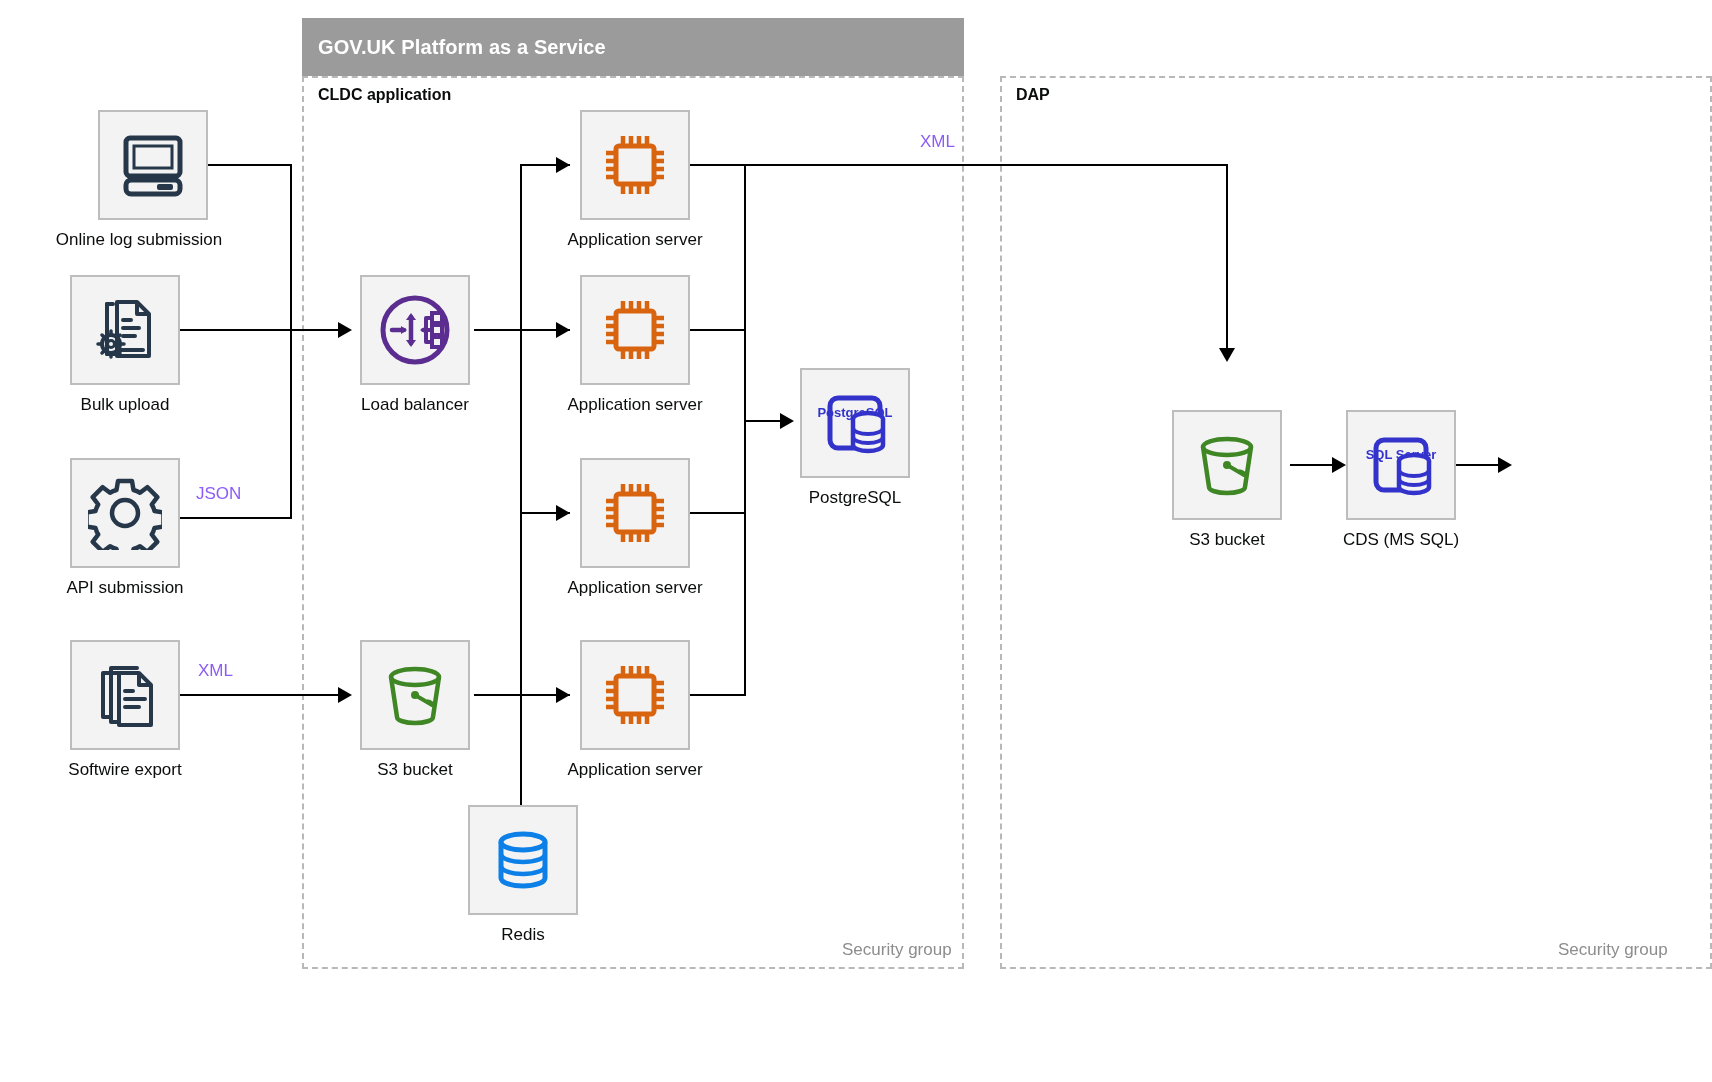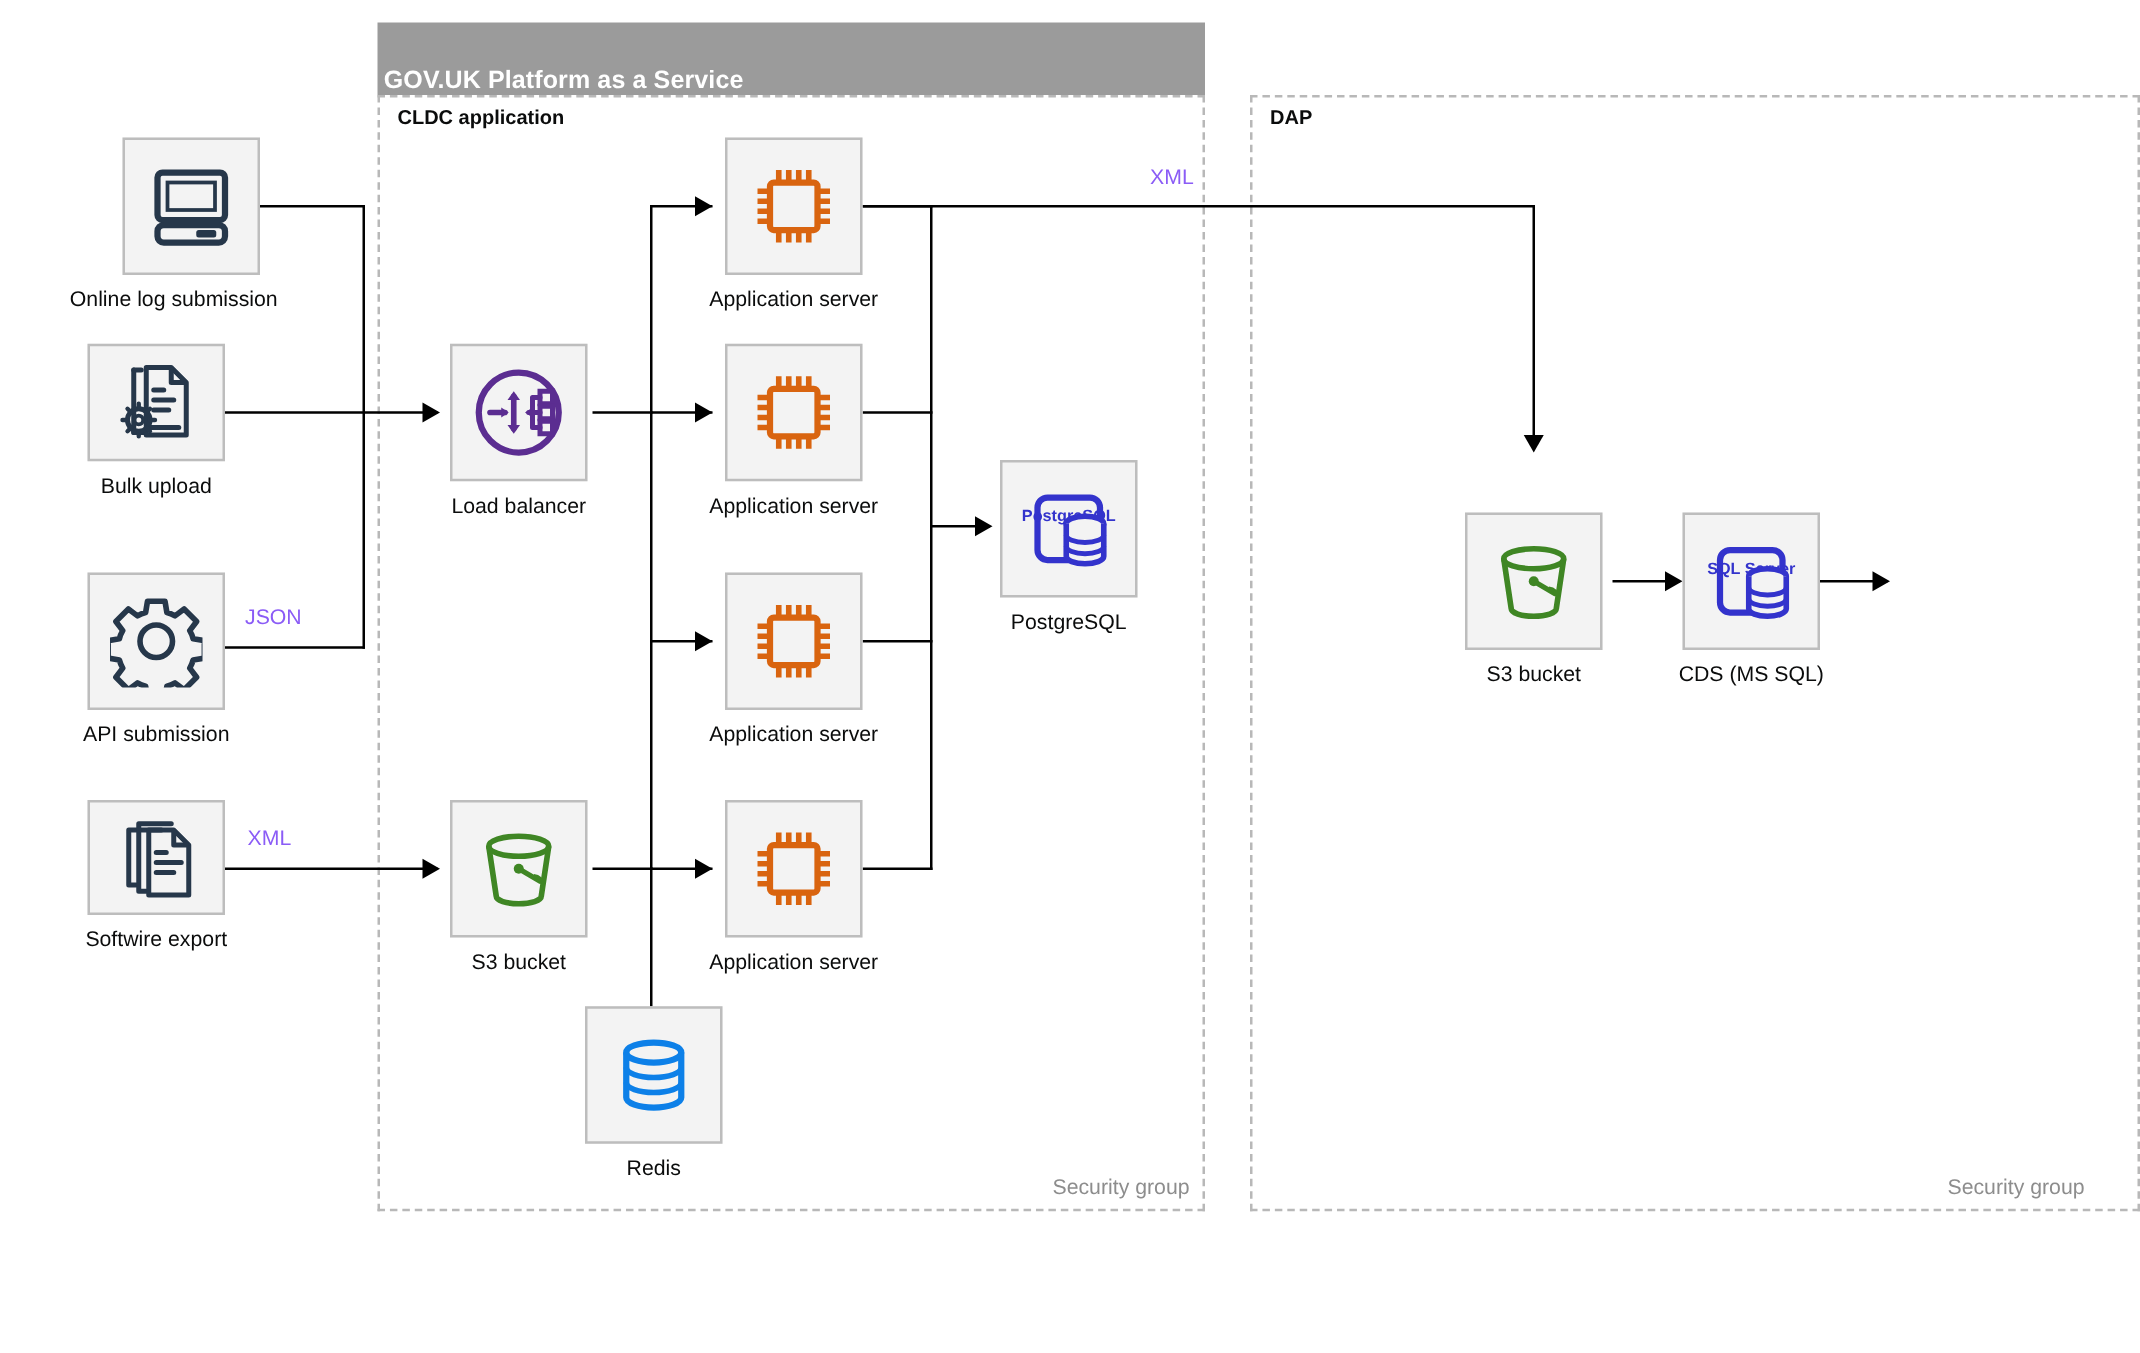--- a/index.html
+++ b/index.html
@@ -6,22 +6,22 @@
   body{
     font-family:"Liberation Sans", sans-serif;
     width:1712px;height:1082px;position:relative;overflow:hidden;
     color:#0b0c0c;
   }
   #stage{position:absolute;left:0;top:0;width:1712px;height:1082px;}
 
   
   .group-header{
     position:absolute;background:#9b9b9b;color:#ffffff;
-    font-weight:bold;font-size:20px;display:flex;align-items:flex-end;
-    padding-left:5px;box-sizing:border-box;letter-spacing:.1px;
+    font-weight:bold;font-size:20px;display:flex;align-items:center;
+    padding-left:16px;box-sizing:border-box;letter-spacing:.1px;
   }
   .dashed-region{
     position:absolute;border:2px dashed #b8b8b8;box-sizing:border-box;
     background:transparent;
   }
   .region-label{
     position:absolute;font-weight:bold;font-size:16px;color:#0b0c0c;
   }
   .security-label{
     position:absolute;font-size:17px;color:#8d8d8d;
@@ -130,21 +130,21 @@
       <svg width="72" height="72" viewBox="0 0 72 72">
         <rect x="9" y="9" width="54" height="38" rx="4" fill="none" stroke="#26374a" stroke-width="5"></rect>
         <rect x="17" y="17" width="38" height="22" fill="none" stroke="#26374a" stroke-width="3"></rect>
         <rect x="9" y="51" width="54" height="14" rx="5" fill="none" stroke="#26374a" stroke-width="5"></rect>
         <rect x="40" y="55" width="16" height="6" rx="2" fill="#26374a"></rect>
       </svg>
     </div>
     <div class="caption">Online log submission</div>
   </div>
 
-  <div class="node" style="left:70px;top:275px;width:110px;height:94px;">
+  <div class="node" style="left:70px;top:275px;width:110px;height:110px;">
     <div class="box">
       <svg width="72" height="72" viewBox="0 0 72 72">
         <path d="M18 10 L18 60" fill="none" stroke="#26374a" stroke-width="4" stroke-linecap="round"></path>
         <path d="M18 10 L24 10 M18 60 L26 60" fill="none" stroke="#26374a" stroke-width="4" stroke-linecap="round"></path>
         <path d="M28 8 H48 L60 20 V62 H28 Z" fill="none" stroke="#26374a" stroke-width="4" stroke-linejoin="round"></path>
         <path d="M48 8 V20 H60" fill="none" stroke="#26374a" stroke-width="4" stroke-linejoin="round"></path>
         <path d="M34 26 H42 M34 34 H50 M34 42 H46" stroke="#26374a" stroke-width="4" stroke-linecap="round"></path>
         <path d="M30 56 H54" stroke="#26374a" stroke-width="4" stroke-linecap="round"></path>
         <g transform="translate(22,50)">
           <circle cx="0" cy="0" r="9" fill="none" stroke="#26374a" stroke-width="4"></circle>
@@ -161,21 +161,21 @@
       <svg width="74" height="74" viewBox="0 0 74 74">
         <g transform="translate(37,37)">
           <path d="M-7 -32 h14 l1.5 9 a24 24 0 0 1 6.5 2.7 l7.3 -5.5 l10 10 l-5.5 7.3 a24 24 0 0 1 2.7 6.5 l9 1.5 v14 l-9 1.5 a24 24 0 0 1 -2.7 6.5 l5.5 7.3 l-10 10 l-7.3 -5.5 a24 24 0 0 1 -6.5 2.7 l-1.5 9 h-14 l-1.5 -9 a24 24 0 0 1 -6.5 -2.7 l-7.3 5.5 l-10 -10 l5.5 -7.3 a24 24 0 0 1 -2.7 -6.5 l-9 -1.5 v-14 l9 -1.5 a24 24 0 0 1 2.7 -6.5 l-5.5 -7.3 l10 -10 l7.3 5.5 a24 24 0 0 1 6.5 -2.7 Z" fill="none" stroke="#26374a" stroke-width="4.5" stroke-linejoin="round"></path>
           <circle cx="0" cy="0" r="13" fill="none" stroke="#26374a" stroke-width="4.5"></circle>
         </g>
       </svg>
     </div>
     <div class="caption">API submission</div>
   </div>
 
-  <div class="node" style="left:70px;top:640px;width:110px;height:92px;">
+  <div class="node" style="left:70px;top:640px;width:110px;height:110px;">
     <div class="box">
       <svg width="72" height="72" viewBox="0 0 72 72">
         <path d="M14 14 H40 M14 14 V58 M14 58 H20" fill="none" stroke="#26374a" stroke-width="4" stroke-linecap="round"></path>
         <path d="M22 9 H48 M22 9 V63 M22 63 H28" fill="none" stroke="#26374a" stroke-width="4" stroke-linecap="round"></path>
         <path d="M30 14 H50 L62 26 V66 H30 Z" fill="none" stroke="#26374a" stroke-width="4" stroke-linejoin="round"></path>
         <path d="M50 14 V26 H62" fill="none" stroke="#26374a" stroke-width="4" stroke-linejoin="round"></path>
         <path d="M36 32 H44 M36 40 H56 M36 48 H50" stroke="#26374a" stroke-width="4" stroke-linecap="round"></path>
       </svg>
     </div>
     <div class="caption">Softwire export</div>

